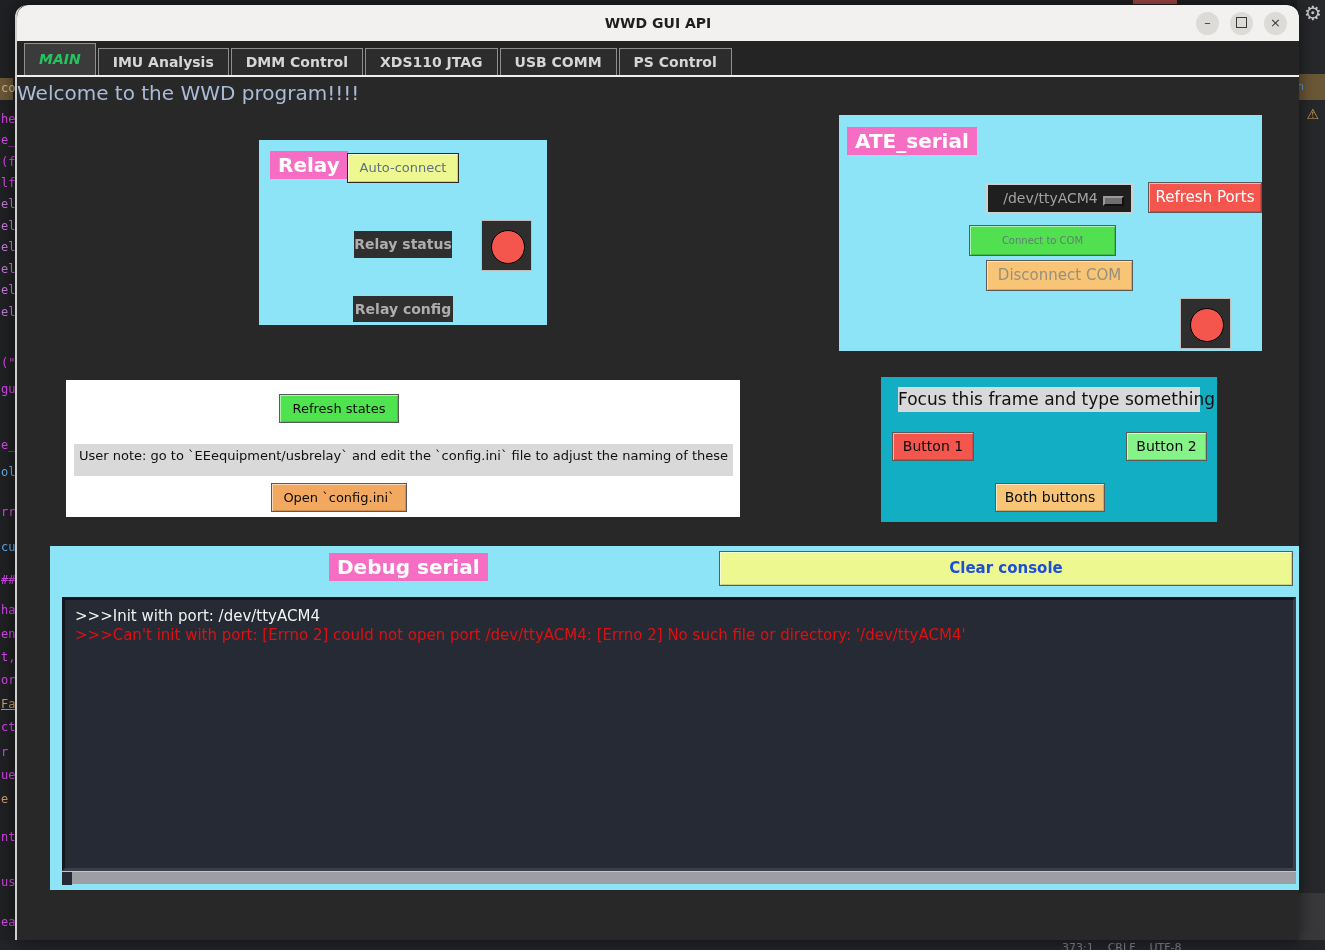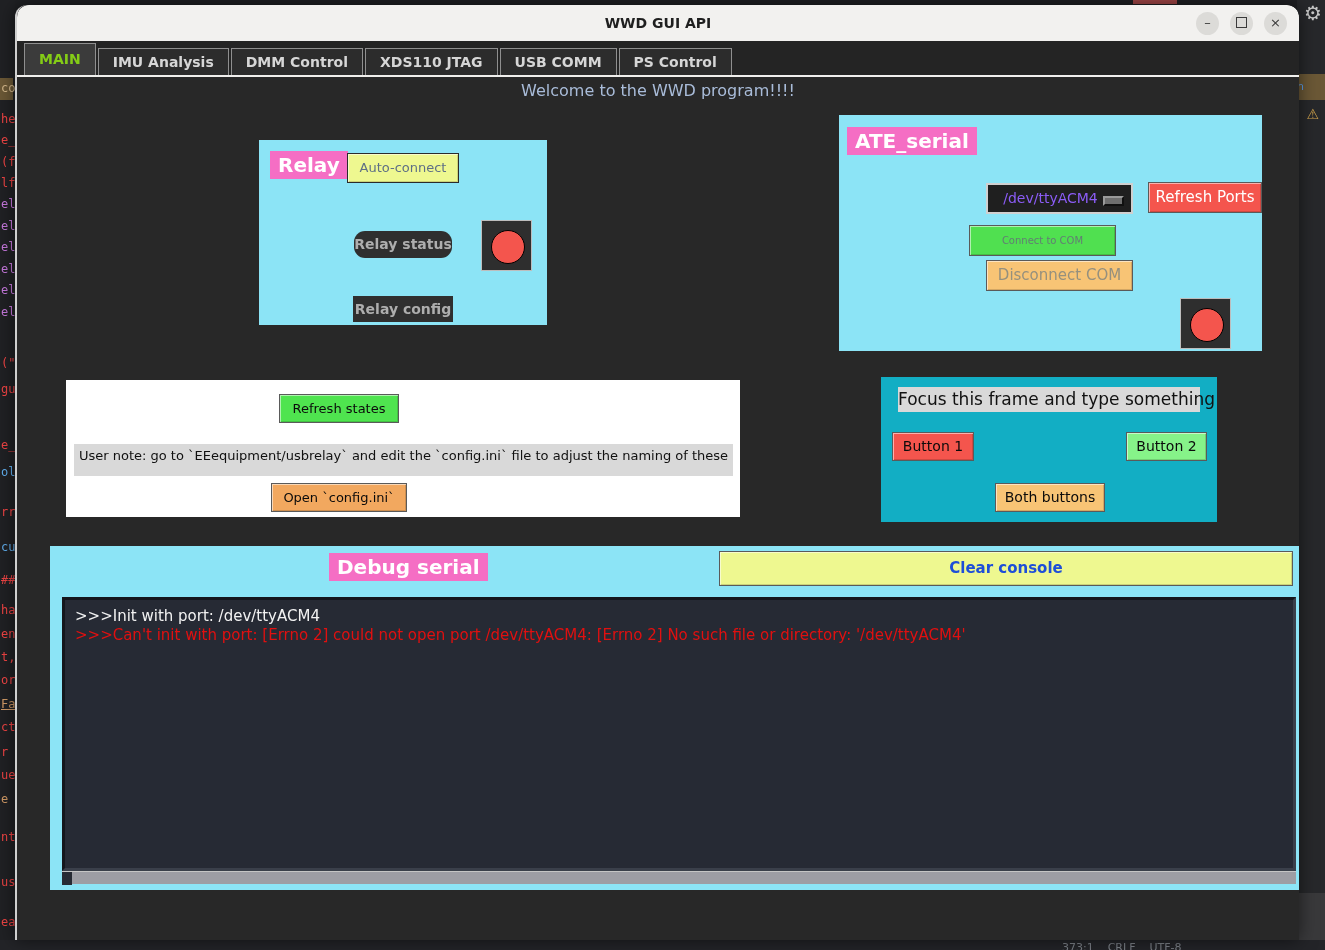--- a/index.html
+++ b/index.html
@@ -7,21 +7,21 @@
     width:1325px;height:950px;overflow:hidden;position:relative;
     background:#1f2023;font-family:"DejaVu Sans","Liberation Sans",sans-serif;
     -webkit-font-smoothing:antialiased;
   }
   .abs{position:absolute;}
 
   
   #left-strip{left:0;top:0;width:15px;height:950px;background:#202124;overflow:hidden;}
   #left-sel{left:0;top:78px;width:13px;height:22px;background:#6b5836;}
   .frag{position:absolute;left:1px;font-family:"DejaVu Sans Mono","Liberation Mono",monospace;
-        font-size:12px;white-space:nowrap;color:#ef4444;}
+        font-size:12px;white-space:nowrap;color:#d946ef;}
   .frag.pink{color:#c678dd;} .frag.blue{color:#61afef;} .frag.orange{color:#d19a66;}
   .frag.tan{color:#d7ba8d;}
   #right-strip{right:0;top:0;width:28px;height:950px;background:#27282b;overflow:hidden;}
   #gear{position:absolute;right:3px;top:1px;font-size:20px;color:#c8c8c8;}
   #right-sel{position:absolute;right:0;top:74px;width:28px;height:26px;background:#6b5836;
              color:#5aa0f0;font-size:11px;line-height:26px;overflow:hidden;}
   #warn{position:absolute;right:6px;top:106px;color:#d9a94e;font-size:14px;}
   #right-box{position:absolute;right:0;top:893px;width:30px;height:47px;background:#39393b;}
   #bottom-strip{left:0;top:940px;width:1325px;height:10px;background:#232428;overflow:hidden;}
   #status-text{position:absolute;left:1062px;top:1px;font-size:11px;color:#7c8188;white-space:pre;}
@@ -40,51 +40,51 @@
           color:#3a3a3a;text-align:center;line-height:22px;font-size:13px;cursor:default;}
   #btn-min{right:80px;} #btn-max{right:46px;} #btn-close{right:12px;}
   #btn-max span{display:inline-block;width:9px;height:9px;border:1.5px solid #3a3a3a;vertical-align:middle;margin-top:-3px;}
 
   
   #tab-strip{left:0;top:36px;width:100%;height:34px;background:#242424;display:flex;
              align-items:flex-end;padding-left:7px;box-sizing:border-box;}
   .tab{height:26px;line-height:26px;padding:0 14px;margin-right:2px;background:#2c2c2c;
        border:1px solid #8f8f8f;border-bottom:none;color:#d6d6d6;font-weight:bold;
        font-size:14px;white-space:nowrap;}
-  .tab.active{height:31px;line-height:31px;background:#3b3b3b;color:#84cc16;}
+  .tab.active{height:31px;line-height:31px;background:#3b3b3b;color:#22c55e;font-style:italic;}
   #tab-underline{left:0;top:70px;width:100%;height:2px;background:#f0efed;}
 
-  #welcome{left:0;top:76px;width:100%;text-align:center;font-size:16px;color:#a9bcd9;}
+  #welcome{left:0;top:76px;width:100%;text-align:left;font-size:20px;color:#a9bcd9;}
 
   
   .cyan-frame{background:#8ce4f6;}
   .pink-label{position:absolute;background:#f56ec4;color:#ffffff;font-weight:bold;
               font-size:20px;padding:2px 8px;white-space:nowrap;}
   .dark-label{position:absolute;background:#2f2f2f;color:#aeaeae;font-weight:bold;
               font-size:14px;text-align:center;white-space:nowrap;}
   .btn{position:absolute;border:1px solid #5a5a5a;box-sizing:border-box;text-align:center;
        white-space:nowrap;cursor:default;box-shadow:1px 1px 0 rgba(255,255,255,.55) inset,-1px -1px 0 rgba(0,0,0,.15) inset;}
   .indicator{position:absolute;background:#2e2e2e;border:1px solid #bdbdbd;}
   .indicator .dot{position:absolute;left:50%;top:50%;width:32px;height:32px;margin:-16px 0 0 -16px;
                   border-radius:50%;background:#f4554d;border:1px solid #000;}
 
   
   #relay-frame{left:242px;top:135px;width:288px;height:185px;}
   #relay-title{left:11px;top:11px;}
   #auto-connect{left:88px;top:13px;width:112px;height:30px;line-height:28px;background:#eef890;
                 font-size:13px;color:#5e6f85;border-color:#2b2b2b;}
-  #relay-status{left:95px;top:91px;width:98px;height:27px;line-height:27px;border-radius:11px;}
+  #relay-status{left:95px;top:91px;width:98px;height:27px;line-height:27px;}
   #relay-ind{left:222px;top:80px;width:49px;height:49px;}
   #relay-config{left:94px;top:156px;width:100px;height:26px;line-height:26px;}
 
   
   #ate-frame{left:822px;top:110px;width:423px;height:236px;}
   #ate-title{left:8px;top:12px;}
   #port-select{left:147px;top:68px;width:147px;height:31px;background:#1f1f1f;
-               border:2px solid #d0d0d0;box-sizing:border-box;color:#8b5cf6;font-size:14px;
+               border:2px solid #d0d0d0;box-sizing:border-box;color:#a3a3a3;font-size:14px;
                line-height:27px;text-align:center;cursor:default;}
   #port-select .menu-ind{position:absolute;right:7px;top:11px;width:17px;height:6px;
                background:#6f6f6f;border-top:2px solid #9a9a9a;border-left:2px solid #9a9a9a;
                border-bottom:2px solid #101010;border-right:2px solid #101010;box-sizing:content-box;}
   #port-select .port-text{display:inline-block;margin-right:18px;}
   #refresh-ports{left:309px;top:67px;width:114px;height:31px;line-height:29px;background:#f4554d;
                  color:#ffffff;font-size:15px;}
   #connect-com{left:130px;top:110px;width:147px;height:31px;line-height:29px;background:#50e050;
                color:#627d74;font-size:10px;}
   #disconnect-com{left:147px;top:145px;width:147px;height:31px;line-height:29px;background:#f8c475;

